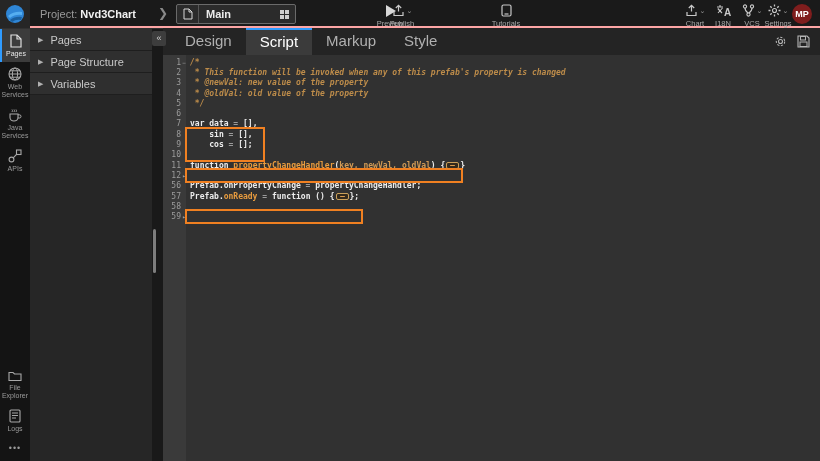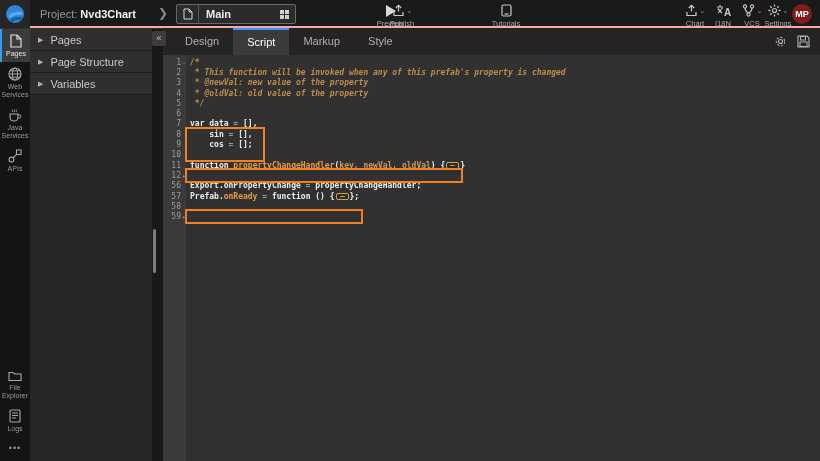--- a/index.html
+++ b/index.html
@@ -49,21 +49,21 @@
 
   
   .strip { position:absolute; left:152px; top:29px; width:11px; height:432px; background:#191919; z-index:6; }
   .strip-thumb { position:absolute; left:1px; top:200px; width:3px; height:44px; background:#7d7d7d; border-radius:2px; }
   .collapse-btn { position:absolute; left:152px; top:31px; width:14px; height:15px; background:#3d3d3d;
     color:#cfcfcf; font-size:9px; line-height:14px; text-align:center; border-radius:2px; z-index:8; }
 
   
   .tabbar { position:absolute; left:163px; top:28px; width:657px; height:27px; background:#242424; z-index:4; }
   .tabs { display:flex; height:27px; padding-left:8px; }
-  .tab { height:27px; line-height:26px; padding:0 14px; font-size:11px; color:#b0b0b0; cursor:default; }
+  .tab { height:27px; line-height:26px; padding:0 14px; font-size:15px; color:#b0b0b0; cursor:default; }
   .tab.active { background:#3b3b3b; color:#fff; border-top:2px solid #2f9bff; line-height:24px; }
   .tabbar-icons { position:absolute; right:10px; top:7px; display:flex; gap:10px; }
 
   
   .editor { position:absolute; left:163px; top:55px; width:657px; height:406px; background:#313131; overflow:hidden; }
   .gutter { position:absolute; left:0; top:0; bottom:0; width:23px; background:#3a3a3a; padding-top:2px; }
   .gut-line { height:10.3px; display:flex; align-items:center; justify-content:flex-end;
     font-family:"DejaVu Sans Mono", monospace; font-size:8px; color:#9c9c9c; position:relative; }
   .gut-line .n { padding-right:5px; }
   .gut-line .fw { position:absolute; right:-1px; width:6px; font-size:6px; color:#9a9a9a; text-align:center; }
@@ -352,21 +352,21 @@
         <div class="code-line"><span class="tok-cm"> * @newVal: new value of the property</span></div>
         <div class="code-line"><span class="tok-cm"> * @oldVal: old value of the property</span></div>
         <div class="code-line"><span class="tok-cm"> */</span></div>
         <div class="code-line"></div>
         <div class="code-line"><span class="tok-pl">var data </span><span class="tok-op">=</span><span class="tok-pl"> [],</span></div>
         <div class="code-line"><span class="tok-pl">    sin </span><span class="tok-op">=</span><span class="tok-pl"> [],</span></div>
         <div class="code-line"><span class="tok-pl">    cos </span><span class="tok-op">=</span><span class="tok-pl"> [];</span></div>
         <div class="code-line"></div>
         <div class="code-line"><span class="tok-pl">function </span><span class="tok-fn">propertyChangeHandler</span><span class="tok-pl">(</span><span class="tok-prm">key, newVal, oldVal</span><span class="tok-pl">) {</span><span class="tok-fold"></span><span class="tok-pl">}</span></div>
         <div class="code-line"></div>
-        <div class="code-line"><span class="tok-pl">Export.onPropertyChange </span><span class="tok-op">=</span><span class="tok-pl"> propertyChangeHandler;</span></div>
+        <div class="code-line"><span class="tok-pl">Prefab.onPropertyChange </span><span class="tok-op">=</span><span class="tok-pl"> propertyChangeHandler;</span></div>
         <div class="code-line"><span class="tok-pl">Prefab.</span><span class="tok-fn">onReady</span><span class="tok-pl"> </span><span class="tok-op">=</span><span class="tok-pl"> function () {</span><span class="tok-fold"></span><span class="tok-pl">};</span></div>
       </div>
     <div>
         <div class="hl-box" style="left: 22px; top: 71.6px; width: 80px; height: 35.9px;"></div>
         <div class="hl-box" style="left: 22px; top: 112.8px; width: 278px; height: 15.3px;"></div>
         <div class="hl-box" style="left: 22px; top: 154px; width: 178px; height: 15.3px;"></div>
       </div>
   </div>
 
 </div>

